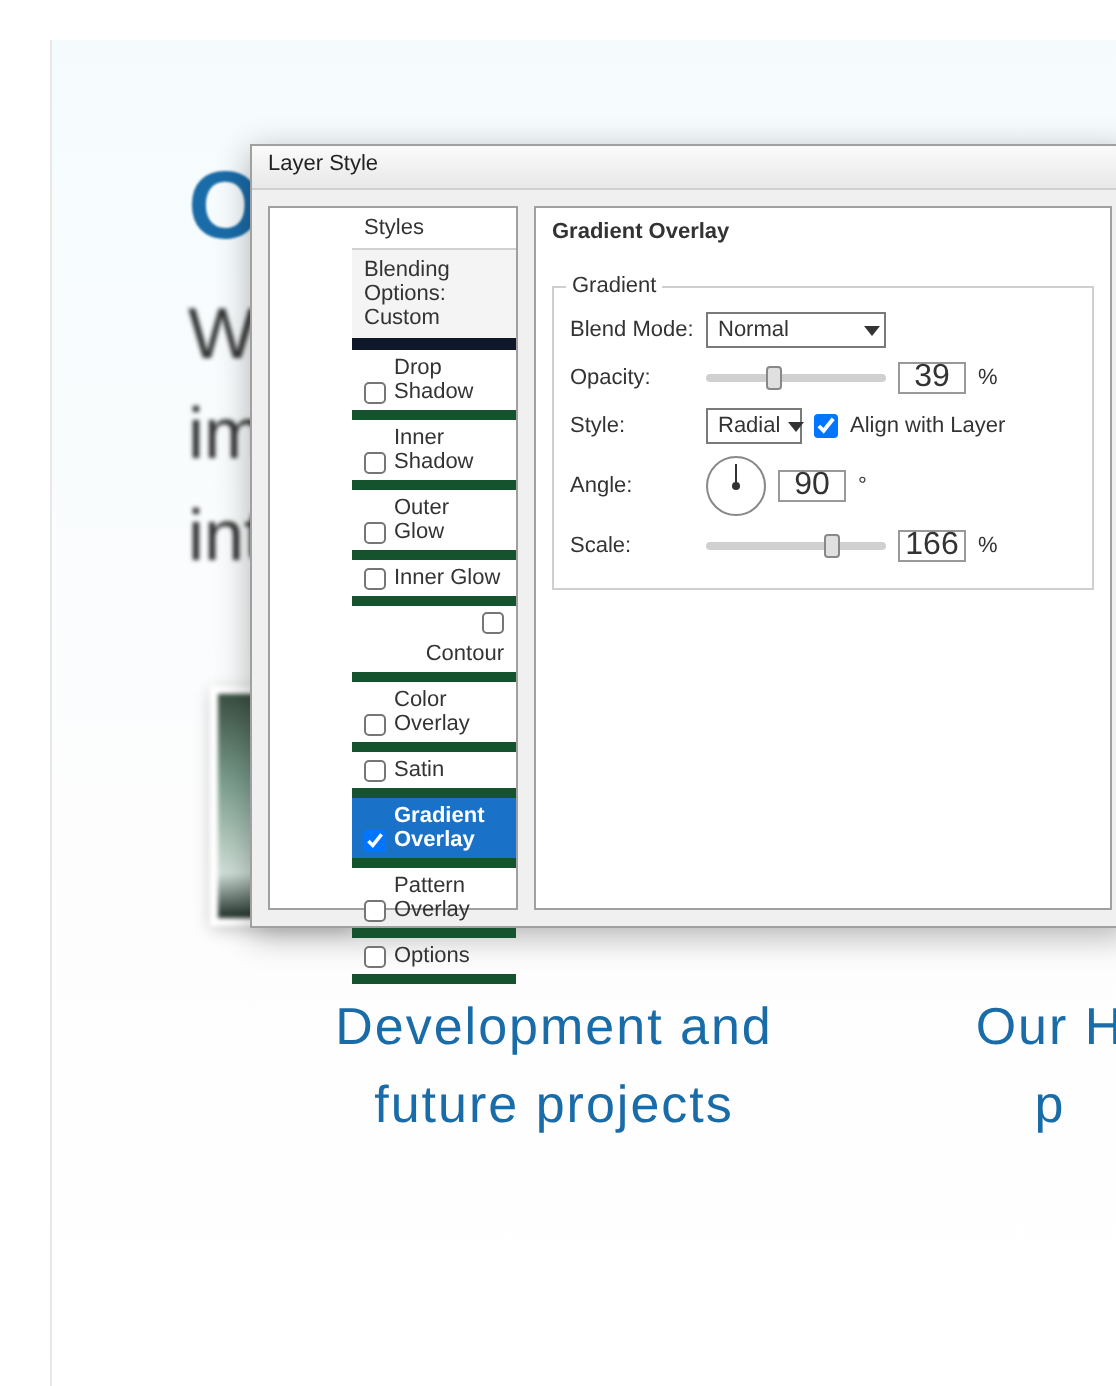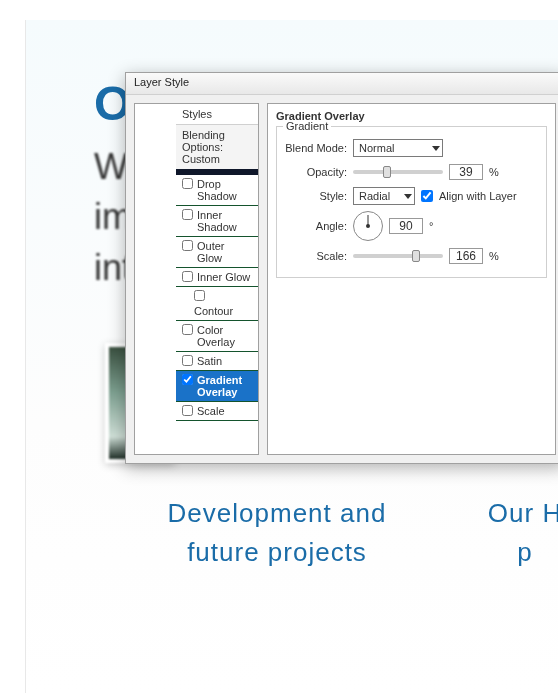--- a/index.html
+++ b/index.html
@@ -12,37 +12,37 @@
 .bg-cap1 { left: 137px; top: 494px; width: 280px; line-height: 1.5; }
 .bg-cap2 { left: 475px; top: 494px; width: 100px; line-height: 1.5; }
 
 .dialog { position: absolute; left: 125px; top: 72px; width: 440px; height: 392px; background: #f0f0f0; border: 1px solid #a0a0a0; box-shadow: 0 4px 16px rgba(0,0,0,.3); }
 .titlebar { height: 22px; background: linear-gradient(180deg, #fafafa 0%, #e8e8e8 100%); border-bottom: 1px solid #d0d0d0; padding: 3px 8px; font-size: 11px; color: #222; }
 .dialog-body { display: flex; padding: 8px; gap: 8px; height: calc(100% - 22px); }
 
 .styles-panel { width: 125px; border: 1px solid #a0a0a0; background: #fff; display: flex; flex-direction: column; font-size: 11px; padding-left: 41px; }
 .styles-head { padding: 4px 6px; border-bottom: 1px solid #d0d0d0; color: #333; }
 .styles-sub { padding: 4px 6px; border-bottom: 6px solid #0f172a; color: #333; background: #f4f4f4; }
-.style-item { display: flex; align-items: flex-start; padding: 3px 6px; border-bottom: 1px solid #14532d; gap: 4px; color: #333; cursor: pointer; }
+.style-item { display: flex; align-items: flex-end; padding: 3px 6px; border-bottom: 5px solid #14532d; gap: 4px; color: #333; cursor: pointer; }
 .style-item.sub { padding-left: 18px; flex-direction: column; }
 .style-item.selected { background: #1a72c8; color: #fff; font-weight: bold; }
 .style-item input[type="checkbox"] { width: 11px; height: 11px; }
 .styles-fill { flex: 1; }
 
 .right-panel { flex: 1; border: 1px solid #a0a0a0; background: #fff; padding: 6px 8px; font-size: 11px; color: #333; overflow: hidden; }
 .group-label { font-weight: bold; font-size: 11px; color: #333; }
-.fieldset { border: 1px solid #cfcfcf; margin-top: 4px; padding: 10px 8px 8px; position: relative; }
+.fieldset { border: 1px solid #cfcfcf; margin-top: 21px; padding: 10px 8px 8px; position: relative; }
 .fieldset-legend { position: absolute; top: -7px; left: 6px; background: #fff; padding: 0 3px; font-size: 11px; color: #333; }
 .row { display: flex; align-items: center; gap: 6px; height: 22px; margin-bottom: 2px; }
-.row-label { width: 62px; text-align: right; color: #333; }
+.row-label { width: 62px; color: #333; }
 .select { display: inline-flex; align-items: center; justify-content: space-between; border: 1px solid #7a7a7a; background: #fff; height: 18px; padding: 0 2px 0 5px; font-size: 11px; cursor: pointer; }
 .select-arrow { width: 0; height: 0; border-left: 4px solid transparent; border-right: 4px solid transparent; border-top: 5px solid #333; margin-left: 4px; }
 .slider-track { position: relative; width: 90px; height: 4px; background: #d0d0d0; border-radius: 2px; cursor: pointer; }
 .slider-thumb { position: absolute; top: -4px; width: 8px; height: 12px; background: #e0e0e0; border: 1px solid #888; border-radius: 2px; }
-.numbox { width: 34px; height: 16px; border: 1px solid #999; background: #fff; text-align: center; font-size: 12px; line-height: 14px; }
+.numbox { width: 34px; height: 16px; border: 1px solid #999; background: #fff; text-align: center; font-size: 16px; line-height: 14px; }
 .unit { color: #333; }
 .grad-swatch { width: 105px; height: 16px; border: 1px solid #666; background: linear-gradient(90deg, #555 0%, #999 50%, rgba(200,200,200,0.3) 100%); position: relative; cursor: pointer; }
 .grad-swatch::after { content:""; position:absolute; right:0; top:0; bottom:0; width:50%; background: repeating-conic-gradient(#ccc 0 25%, #fff 0 50%) 0/8px 8px; opacity:.5; z-index:-1; }
 .grad-swatch-wrap { display:inline-flex; }
 .swatch-dd { width:12px; height:16px; border:1px solid #666; border-left:none; display:flex; align-items:center; justify-content:center; background:#eee; }
 .chk { width:12px; height:12px; }
 .angle-dial { width: 30px; height: 30px; border: 1px solid #888; border-radius: 50%; background: #fff; position: relative; cursor: pointer; }
 .angle-hand { position:absolute; left:50%; top:50%; width:1px; height:11px; background:#333; transform-origin: top center; transform: translate(-50%,0) rotate(180deg); }
 .angle-dot { position:absolute; left:50%; top:50%; width:4px; height:4px; background:#333; border-radius:50%; transform: translate(-50%,-50%);}
 </style>
@@ -103,21 +103,25 @@
           <div class="style-item">
             <input type="checkbox" style="">
             <span>Satin</span>
           </div>
           <div class="style-item selected">
             <input type="checkbox" checked="" style="">
             <span>Gradient Overlay</span>
           </div>
           <div class="style-item">
             <input type="checkbox" style="">
-            <span>Scale</span>
+            <span>Pattern Overlay</span>
+          </div>
+          <div class="style-item">
+            <input type="checkbox" style="">
+            <span>Options</span>
           </div>
         </div>
       <div class="styles-fill"></div>
     </div>
 
     <div class="right-panel">
       <div class="group-label">Gradient Overlay</div>
       <div class="fieldset">
         <div class="fieldset-legend">Gradient</div>
 
@@ -134,21 +138,21 @@
           <div class="slider-track">
             <div class="slider-thumb" style="left:33%"></div>
           </div>
           <div class="numbox">39</div>
           <span class="unit">%</span>
         </div>
 
 
         <div class="row">
           <div class="row-label">Style:</div>
-          <div class="select" style="width:62px">
+          <div class="select" style="width:48px">
             <span>Radial</span>
             <span class="select-arrow"></span>
           </div>
           <input type="checkbox" class="chk" checked="" style="">
           <span>Align with Layer</span>
         </div>
 
         <div class="row" style="height:34px">
           <div class="row-label">Angle:</div>
           <div class="angle-dial">

